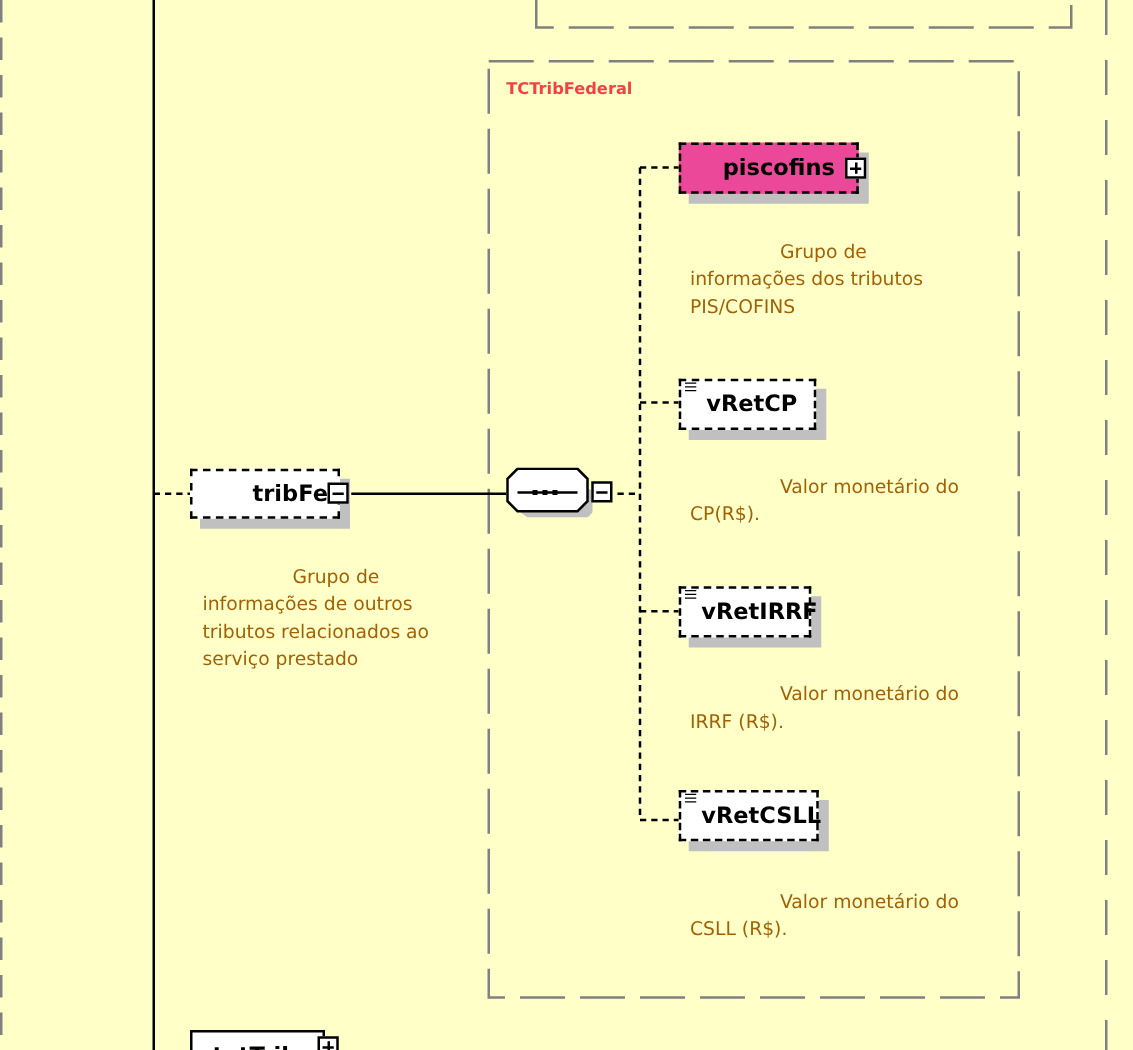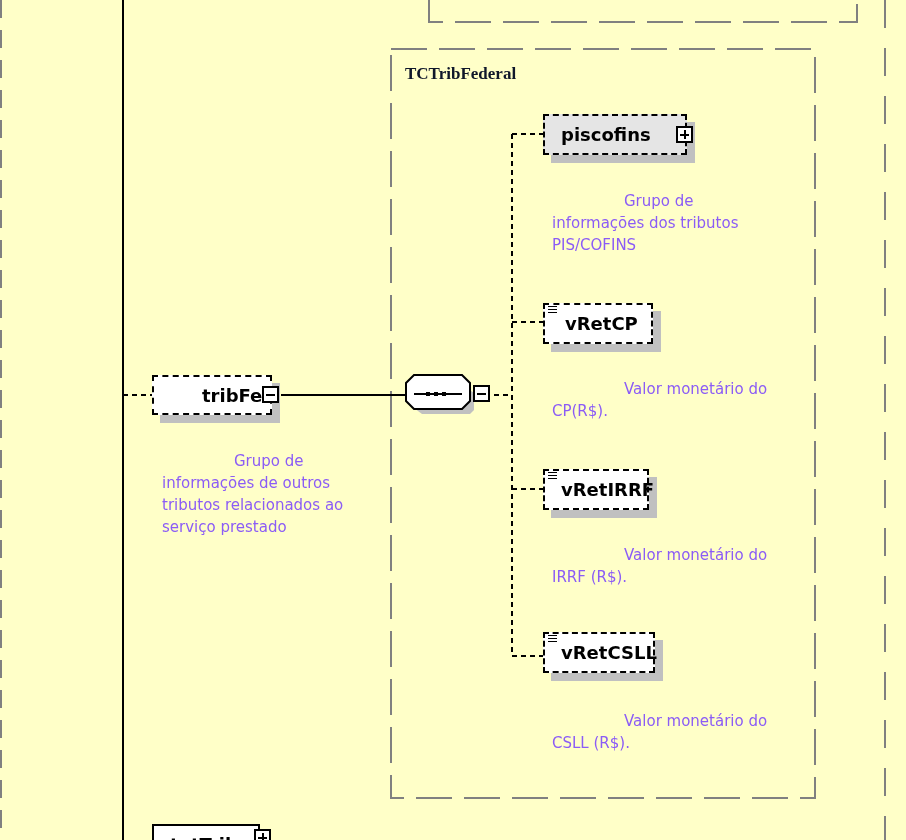--- a/index.html
+++ b/index.html
@@ -4,47 +4,47 @@
 <style>
   html, body { margin: 0; padding: 0; }
   body {
     width: 906px; height: 840px; overflow: hidden;
     background: #ffffc8; position: relative;
     font-family: "DejaVu Sans", "Liberation Sans", sans-serif;
   }
   #canvas { position: absolute; left: 0; top: 0; width: 906px; height: 840px; }
   svg.lines { position: absolute; left: 0; top: 0; width: 906px; height: 840px; pointer-events: none; }
   .type-label {
-    position: absolute; color: #0f172a; font-size: 17px; font-weight: bold; font-family: Liberation Serif, serif;
+    position: absolute; color: #ef4444; font-size: 13px; font-weight: bold;
   }
   .el {
     position: absolute; box-sizing: border-box;
     background: #ffffff; border: 2px dashed #000;
     font-size: 18px; font-weight: bold; color: #000;
     display: flex; align-items: center; padding-left: 16px;
     box-shadow: 8px 8px 0 #c0c0c0;
   }
-  .el.complex { background: #e5e5e5; box-shadow: 8px 8px 0 #c0c0c0; }
+  .el.complex { background: #ec4899; box-shadow: 8px 8px 0 #c0c0c0; justify-content: center; }
   .el.solid { border-style: solid; }
   .el .lines-icon {
     position: absolute; left: 3px; top: 1px; width: 9px; height: 8px;
   }
   .el .lines-icon i { display: block; height: 1px; background: #000; margin-bottom: 2px; }
   .toggle {
     position: absolute; width: 17px; height: 17px; box-sizing: border-box;
     border: 2px solid #000; background: #fff; cursor: pointer;
   }
   .toggle::before {
     content: ""; position: absolute; left: 2px; right: 2px; top: 6px; height: 1.5px; background: #000;
   }
   .toggle.plus::after {
     content: ""; position: absolute; top: 2px; bottom: 2px; left: 6px; width: 1.5px; background: #000;
   }
   .doc {
-    position: absolute; color: #8b5cf6; font-size: 15px; line-height: 22px;
+    position: absolute; color: #a16207; font-size: 15px; line-height: 22px;
     font-family: "DejaVu Sans", sans-serif; white-space: pre-wrap;
   }
   .seq {
     position: absolute; left: 404px; top: 374px; width: 70px; height: 40px;
   }
 </style>
 </head>
 <body>
 
 <div id="canvas">

